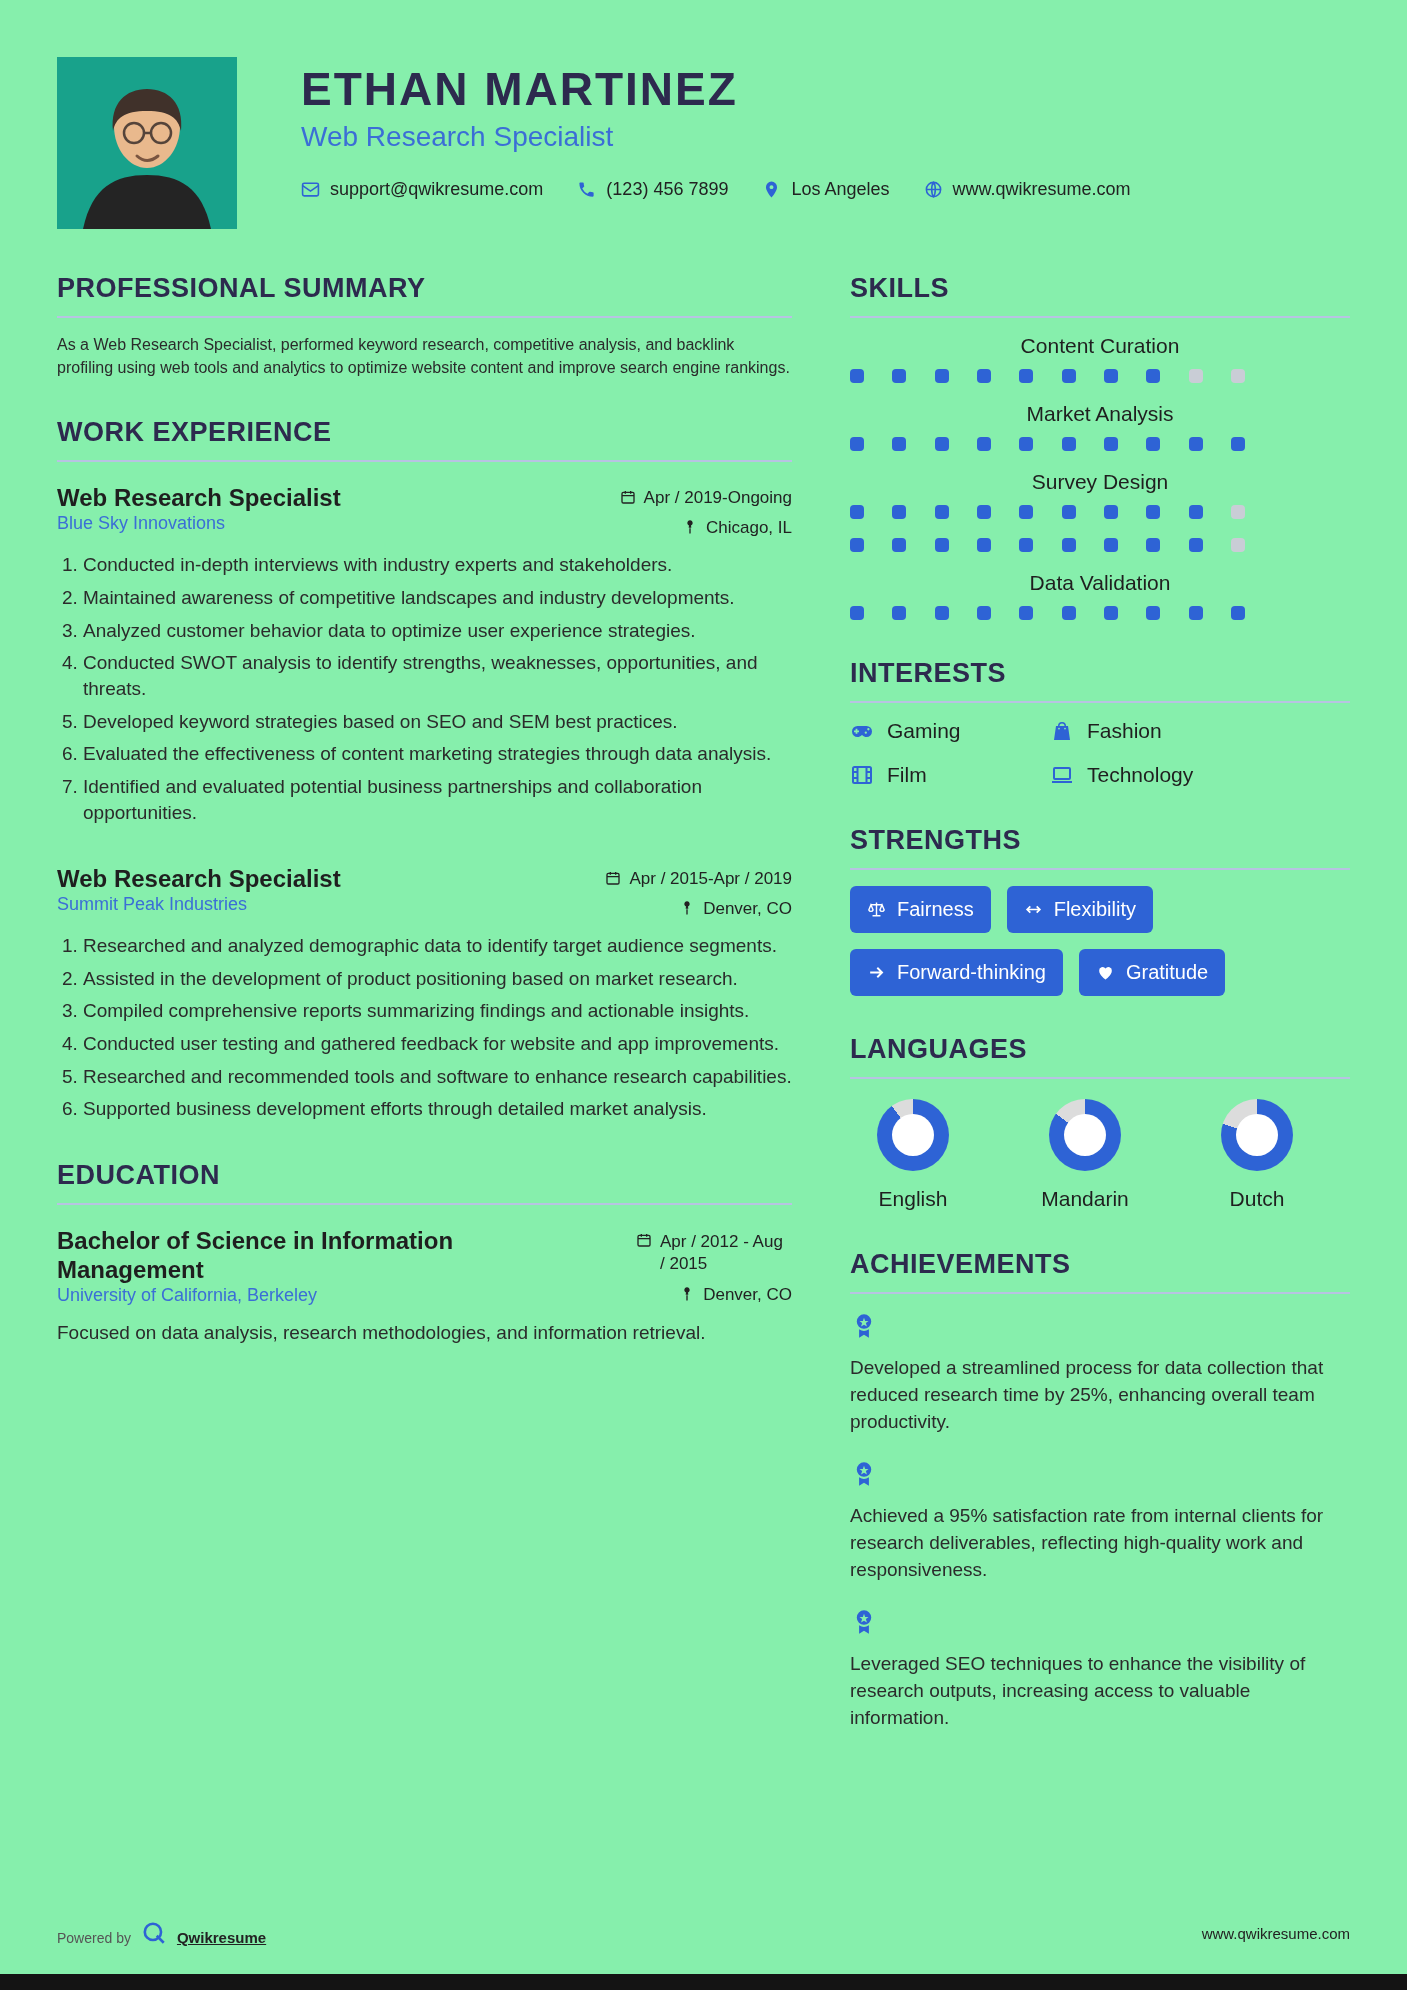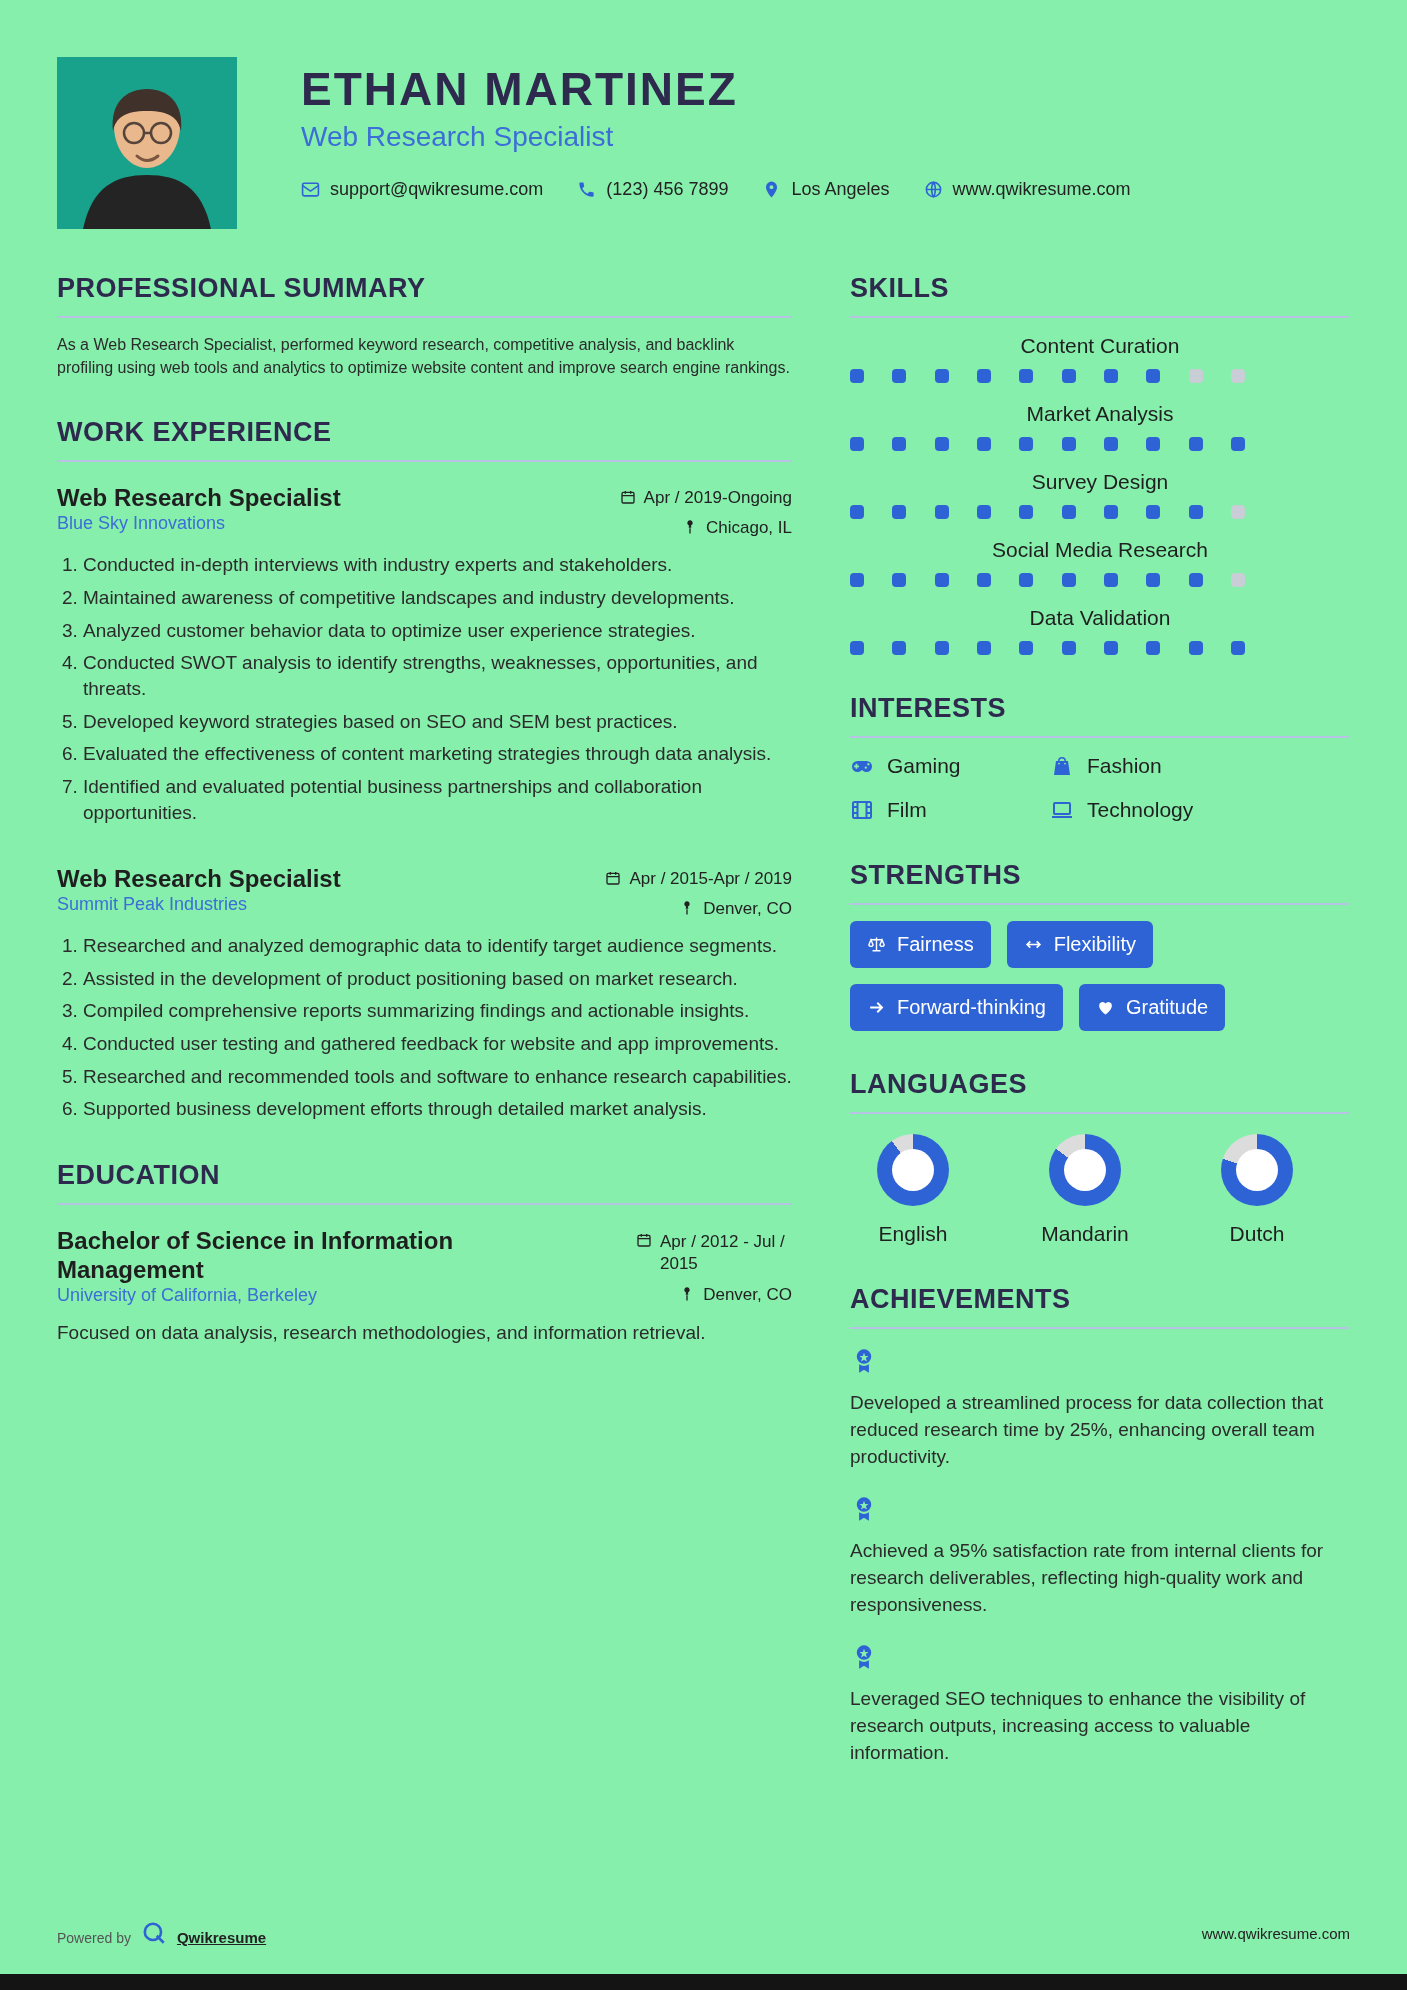--- a/index.html
+++ b/index.html
@@ -241,21 +241,21 @@
               <a class="company">University of California, Berkeley</a>
             </div>
             <div class="job-right">
               <span class="meta">
                 <span class="micon">
                   <svg viewBox="0 0 24 24" fill="none" stroke="currentColor" stroke-width="2">
                       <rect x="3" y="5" width="18" height="16" rx="2"></rect>
                       <path d="M8 3v4M16 3v4M3 10h18"></path>
                     </svg>
                 </span>
-                <span class="dates-narrow">Apr / 2012 - Jul / 2015</span>
+                <span class="dates-narrow">Apr / 2012 - Aug / 2015</span>
               </span>
               <span class="meta">
                 <span class="micon">
                   <svg viewBox="0 0 24 24" fill="currentColor">
                       <path d="M12 2c2.2 0 4 1.8 4 4 0 1.7-1 3.1-2.5 3.7L14 13h-4l.5-3.3C9 9.1 8 7.7 8 6c0-2.2 1.8-4 4-4zM11 14h2v7l-1 1.5L11 21v-7z"></path>
                     </svg>
                 </span>
                 <span>Denver, CO</span>
               </span>
             </div>
@@ -309,21 +309,20 @@
               <span class="dot on"></span>
               <span class="dot on"></span>
               <span class="dot on"></span>
               <span class="dot on"></span>
               <span class="dot on"></span>
               <span class="dot on"></span>
               <span class="dot"></span>
             </div>
         </div>
         <div class="skill">
-          <div class="skill-name">Social Media Research</div>
           <div class="dots">
               <span class="dot on"></span>
               <span class="dot on"></span>
               <span class="dot on"></span>
               <span class="dot on"></span>
               <span class="dot on"></span>
               <span class="dot on"></span>
               <span class="dot on"></span>
               <span class="dot on"></span>
               <span class="dot on"></span>

